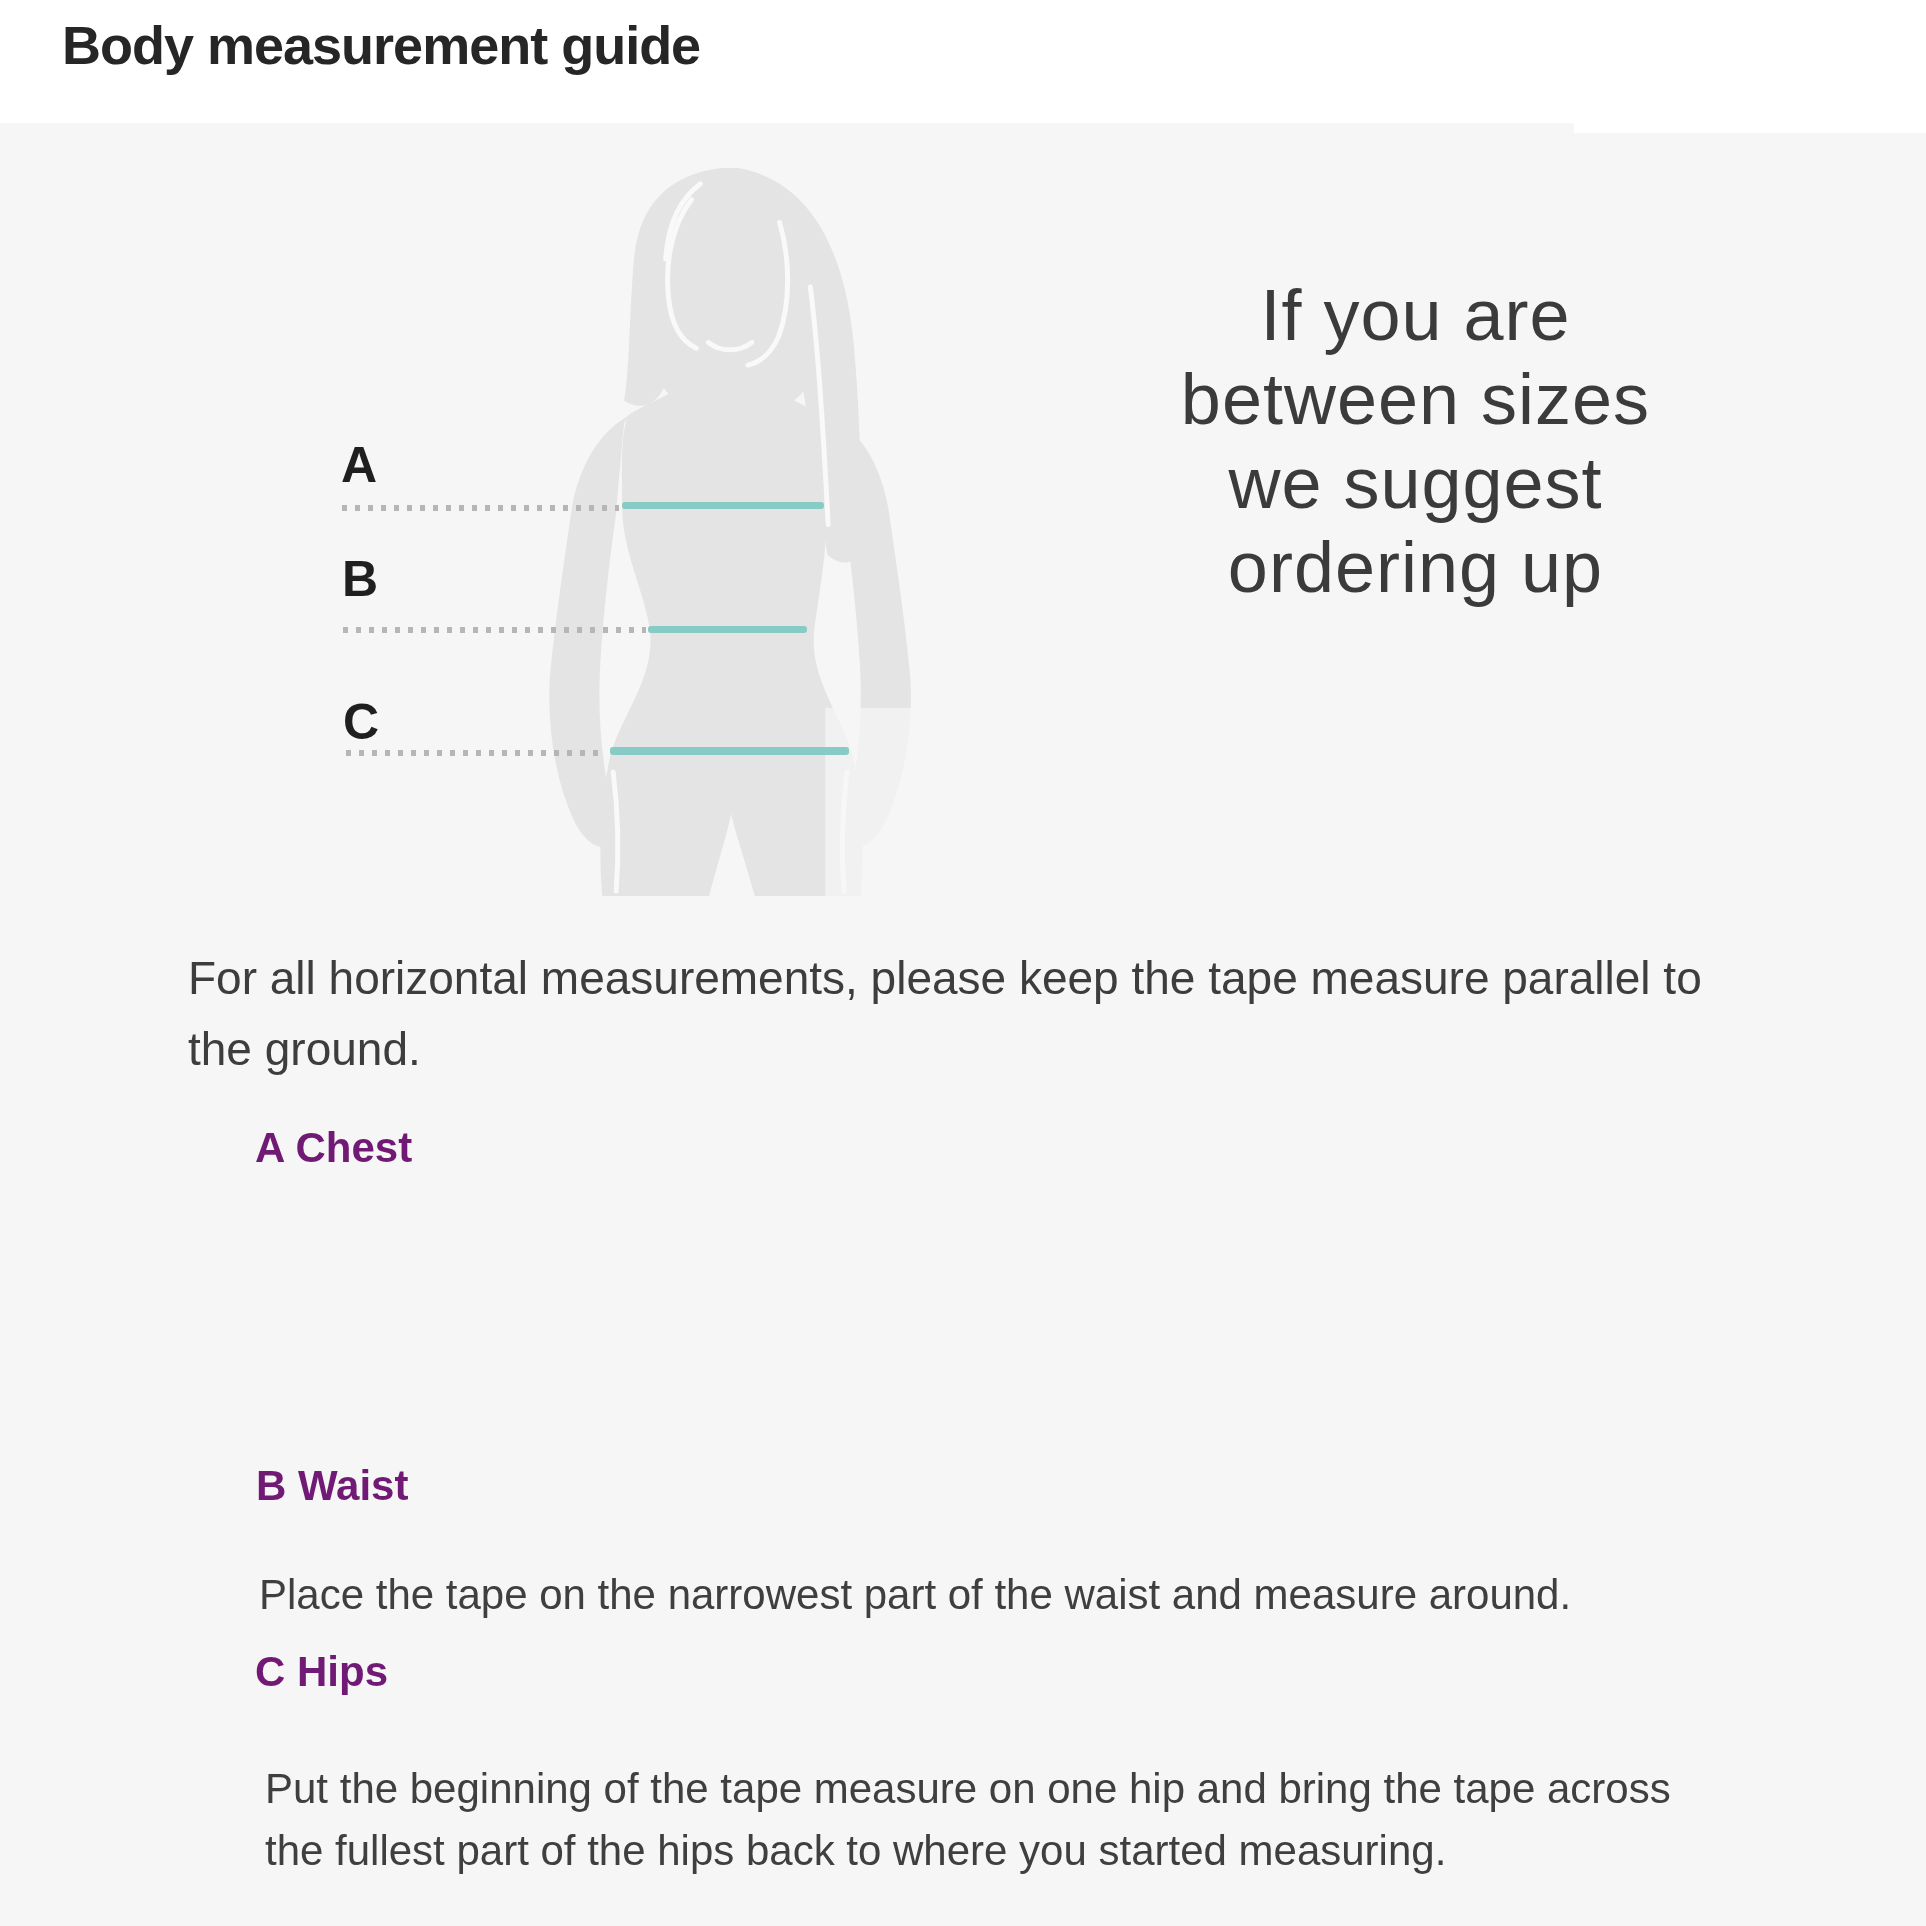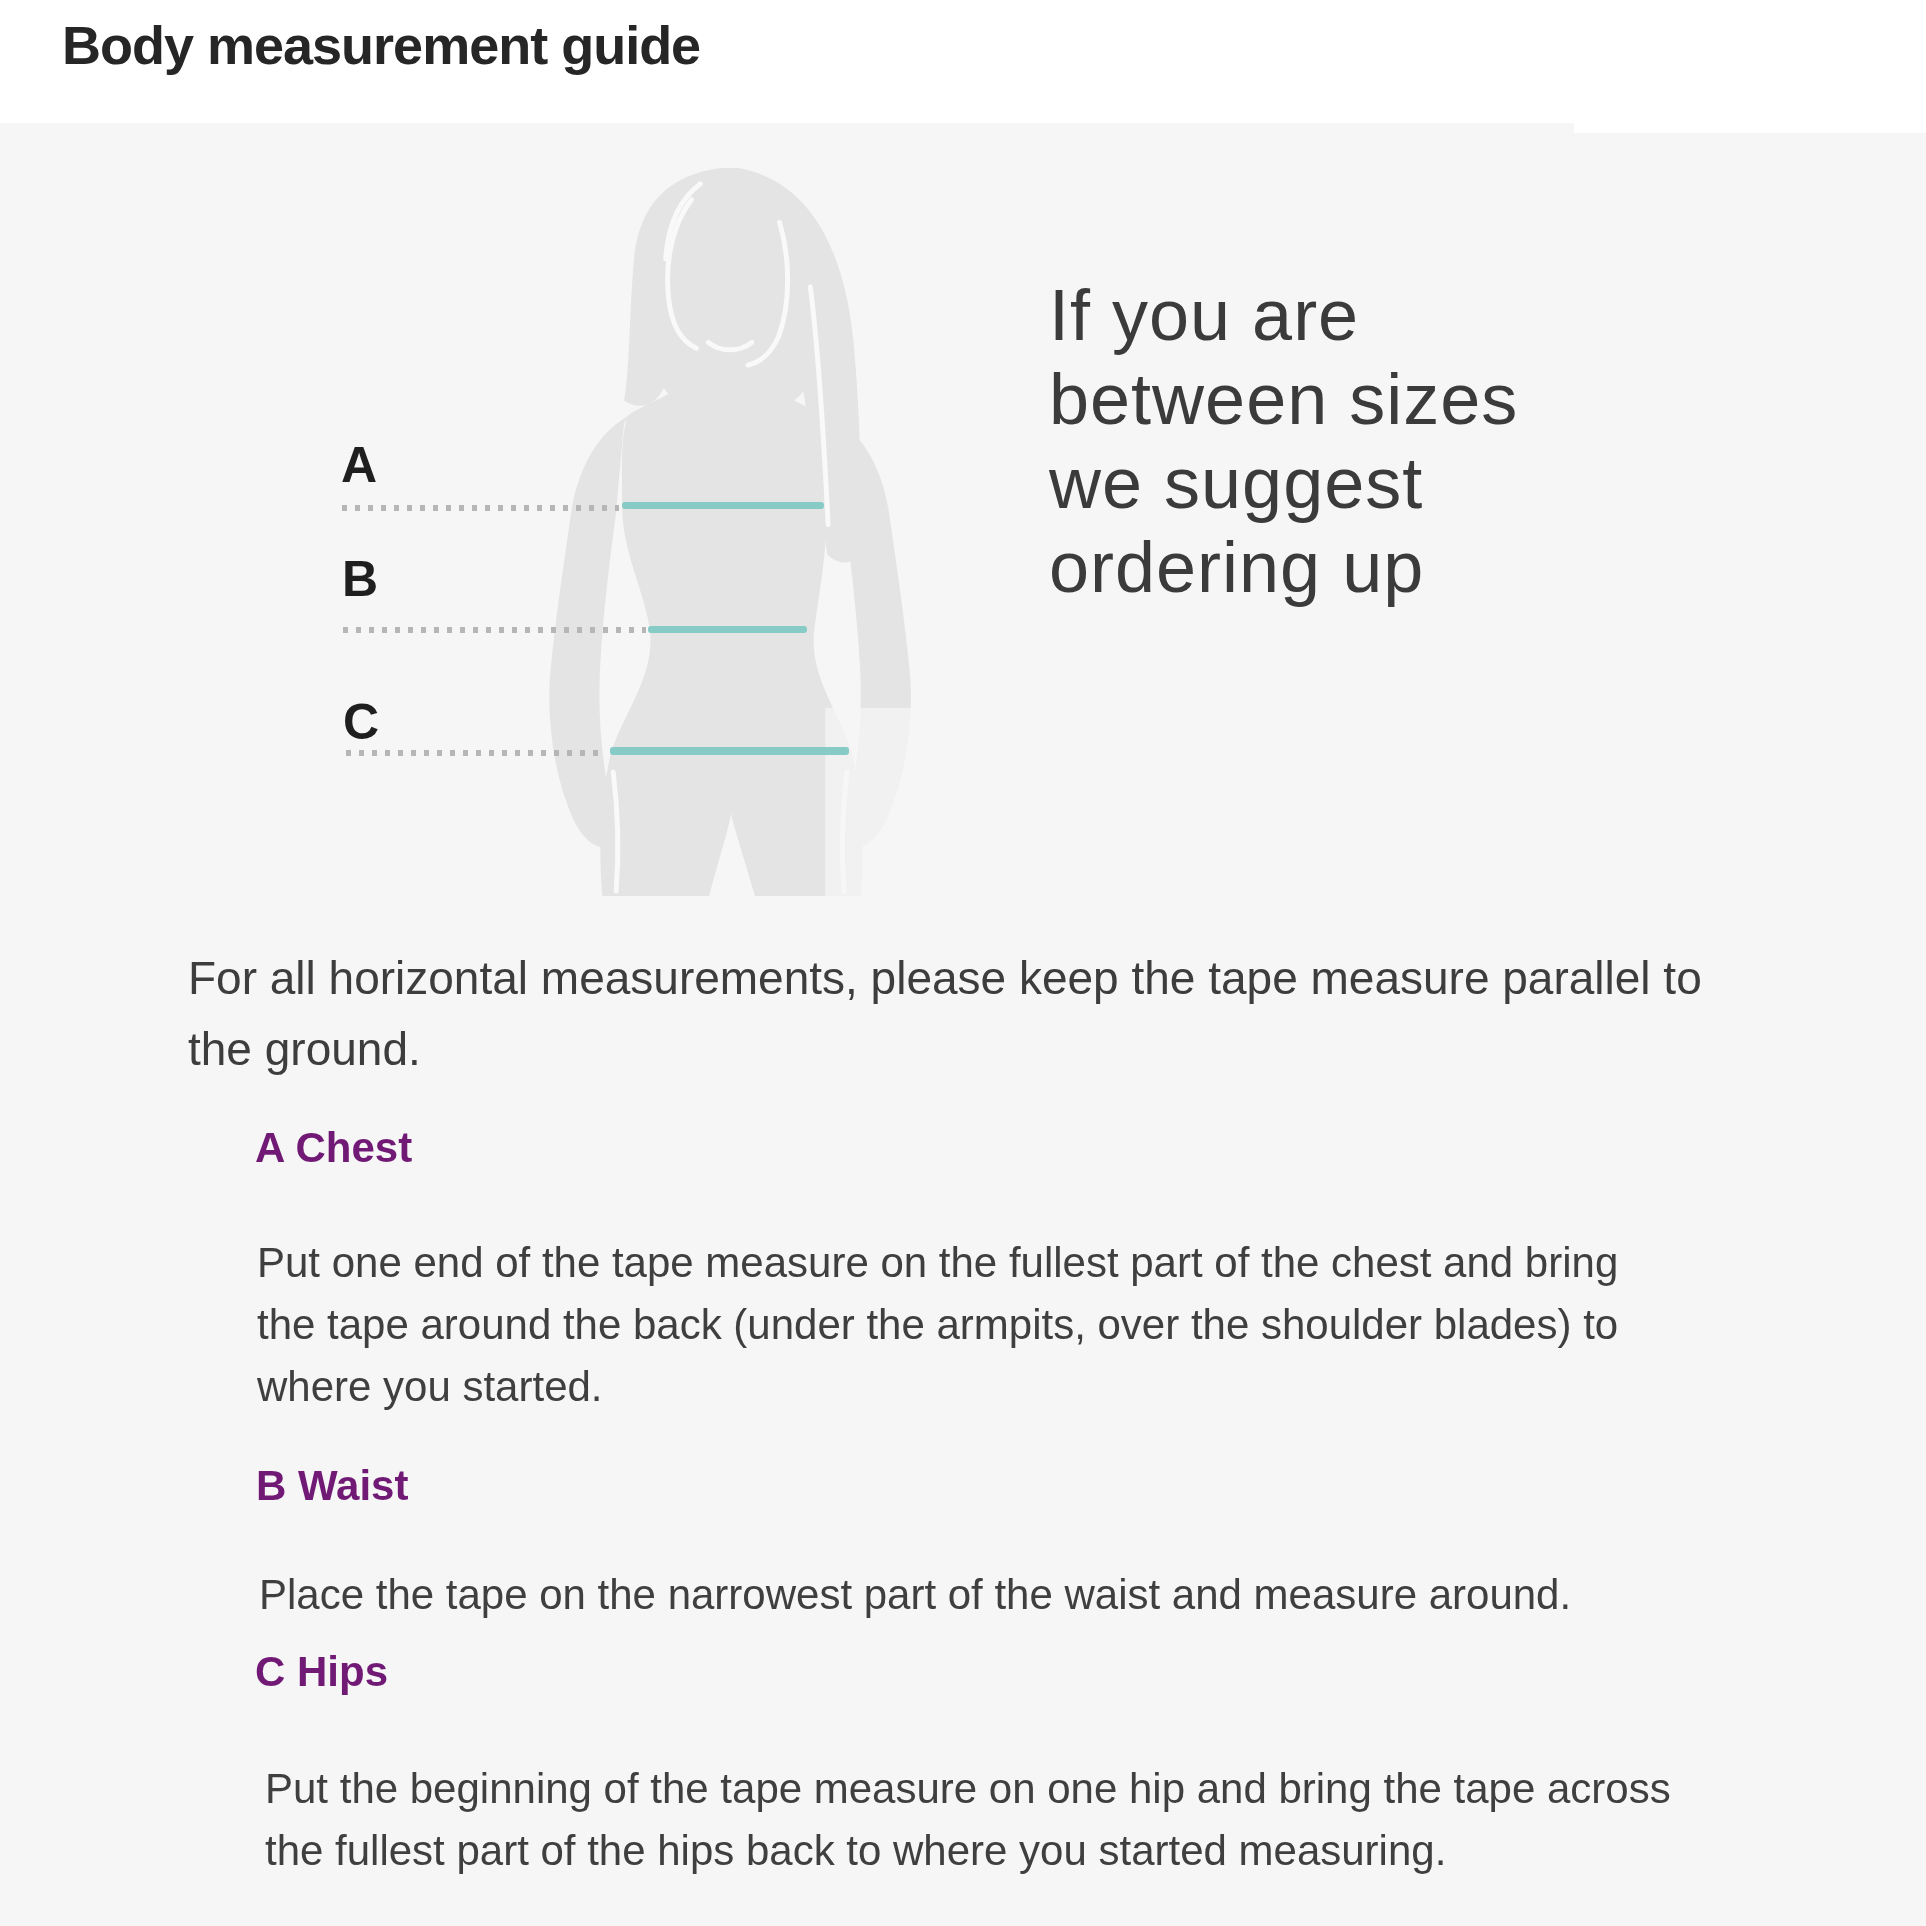--- a/index.html
+++ b/index.html
@@ -29,21 +29,21 @@
   }
   #dotted-a{left:342px;top:505px;width:277px;}
   #dotted-b{left:343px;top:627px;width:303px;}
   #dotted-c{left:346px;top:750px;width:260px;}
   .teal-line{height:7px;border-radius:3px;background:#86cbc5;}
   #teal-a{left:622px;top:502px;width:202px;}
   #teal-b{left:648px;top:626px;width:159px;}
   #teal-c{left:610px;top:747px;width:239px;height:8px;}
   
   #between-note{
-    left:1049px;top:273px;width:733px;
+    left:1049px;top:273px;width:733px;text-align:center;
     font-size:72px;line-height:84px;font-weight:300;color:#3b3b3b;
     white-space:pre-line;letter-spacing:1px;
   }
   
   #intro-text{
     left:188px;top:943px;width:1663px;font-size:46px;line-height:71px;
     color:#3d3d3d;white-space:pre-line;
   }
   .section-heading{
     font-size:42px;font-weight:700;color:#701a75;line-height:46px;white-space:nowrap;
@@ -148,23 +148,20 @@
 
   <div class="abs" id="between-note">If you are
 between sizes
 we suggest
 ordering up</div>
 
   <div class="abs" id="intro-text">For all horizontal measurements, please keep the tape measure parallel to
 the ground.</div>
 
   <div class="abs section-heading" id="heading-chest">A Chest</div>
-  <div class="abs section-body" id="body-chest">Put one end of the tape measure on the fullest part of the chest and bring
-the tape around the back (under the armpits, over the shoulder blades) to
-where you started.</div>
 
   <div class="abs section-heading" id="heading-waist">B Waist</div>
   <div class="abs section-body" id="body-waist">Place the tape on the narrowest part of the waist and measure around.</div>
 
   <div class="abs section-heading" id="heading-hips">C Hips</div>
   <div class="abs section-body" id="body-hips">Put the beginning of the tape measure on one hip and bring the tape across
 the fullest part of the hips back to where you started measuring.</div>
 
 </div>
 

